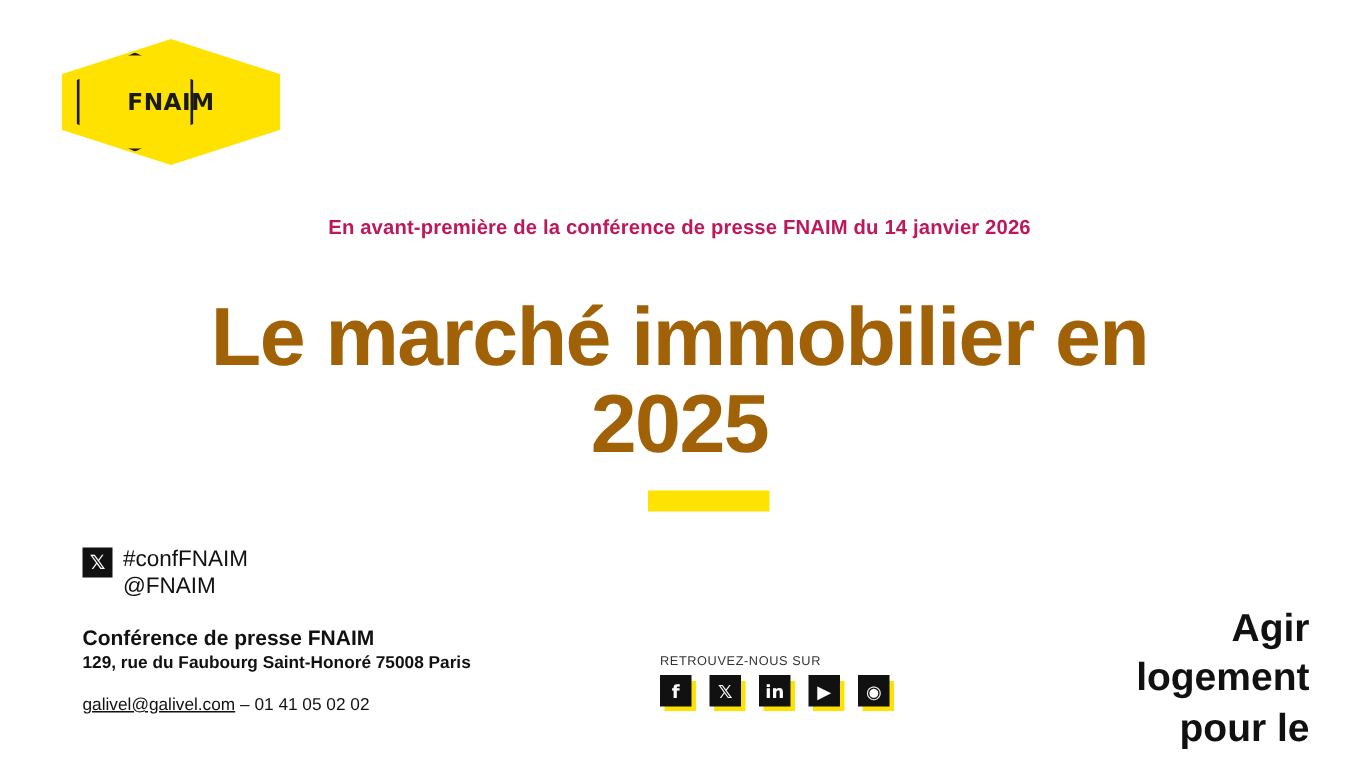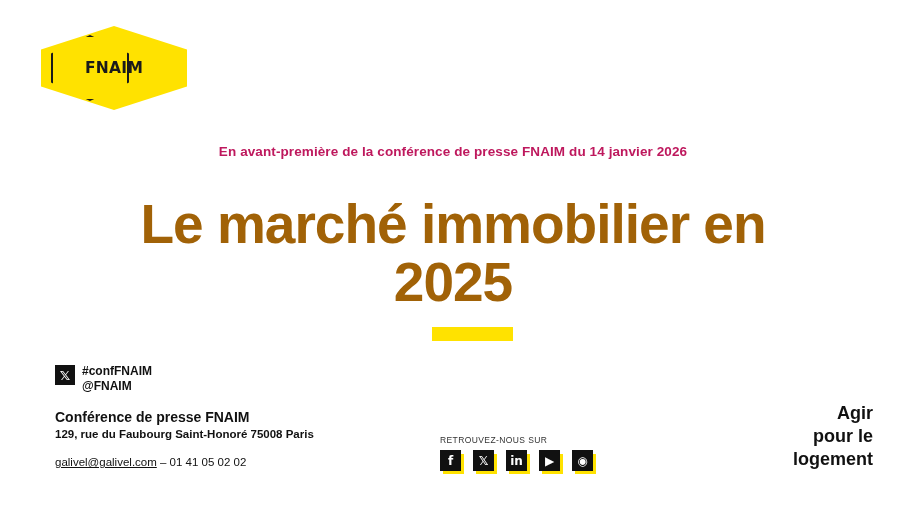--- a/index.html
+++ b/index.html
@@ -121,24 +121,23 @@
     font-size: 13px;
     font-weight: bold;
     display: flex;
     align-items: center;
     justify-content: center;
     font-family: "DejaVu Sans", sans-serif;
     flex: none;
     margin-top: 1px;
   }
   .handles {
-    font-size: 12px;
+    font-size: 15px;
     line-height: 1.22;
     color: #111;
-    font-weight: bold;
   }
   #press-block {
     margin-top: 16px;
   }
   #press-title {
     font-size: 14px;
     font-weight: bold;
     color: #111;
     margin-bottom: 2px;
   }
@@ -206,21 +205,21 @@
     font-weight: bold;
     line-height: 1;
   }
 
   
   #slogan {
     position: absolute;
     right: 33px;
     top: 402px;
     text-align: right;
-    font-size: 18px;
+    font-size: 26px;
     line-height: 1.28;
     font-weight: bold;
     color: #111;
   }
 </style>
 </head>
 <body>
 
 <div id="logo">
   <div class="hex"></div>
@@ -278,15 +277,15 @@
     </div>
     <div class="sicon-wrap">
       <div class="shadow"></div>
       <div class="sicon">◉</div>
     </div>
   </div>
 </div>
 
 <div id="slogan">
   <div>Agir</div>
+  <div>logement</div>
   <div>pour le</div>
-  <div>logement</div>
 </div>
 
 </body></html>

